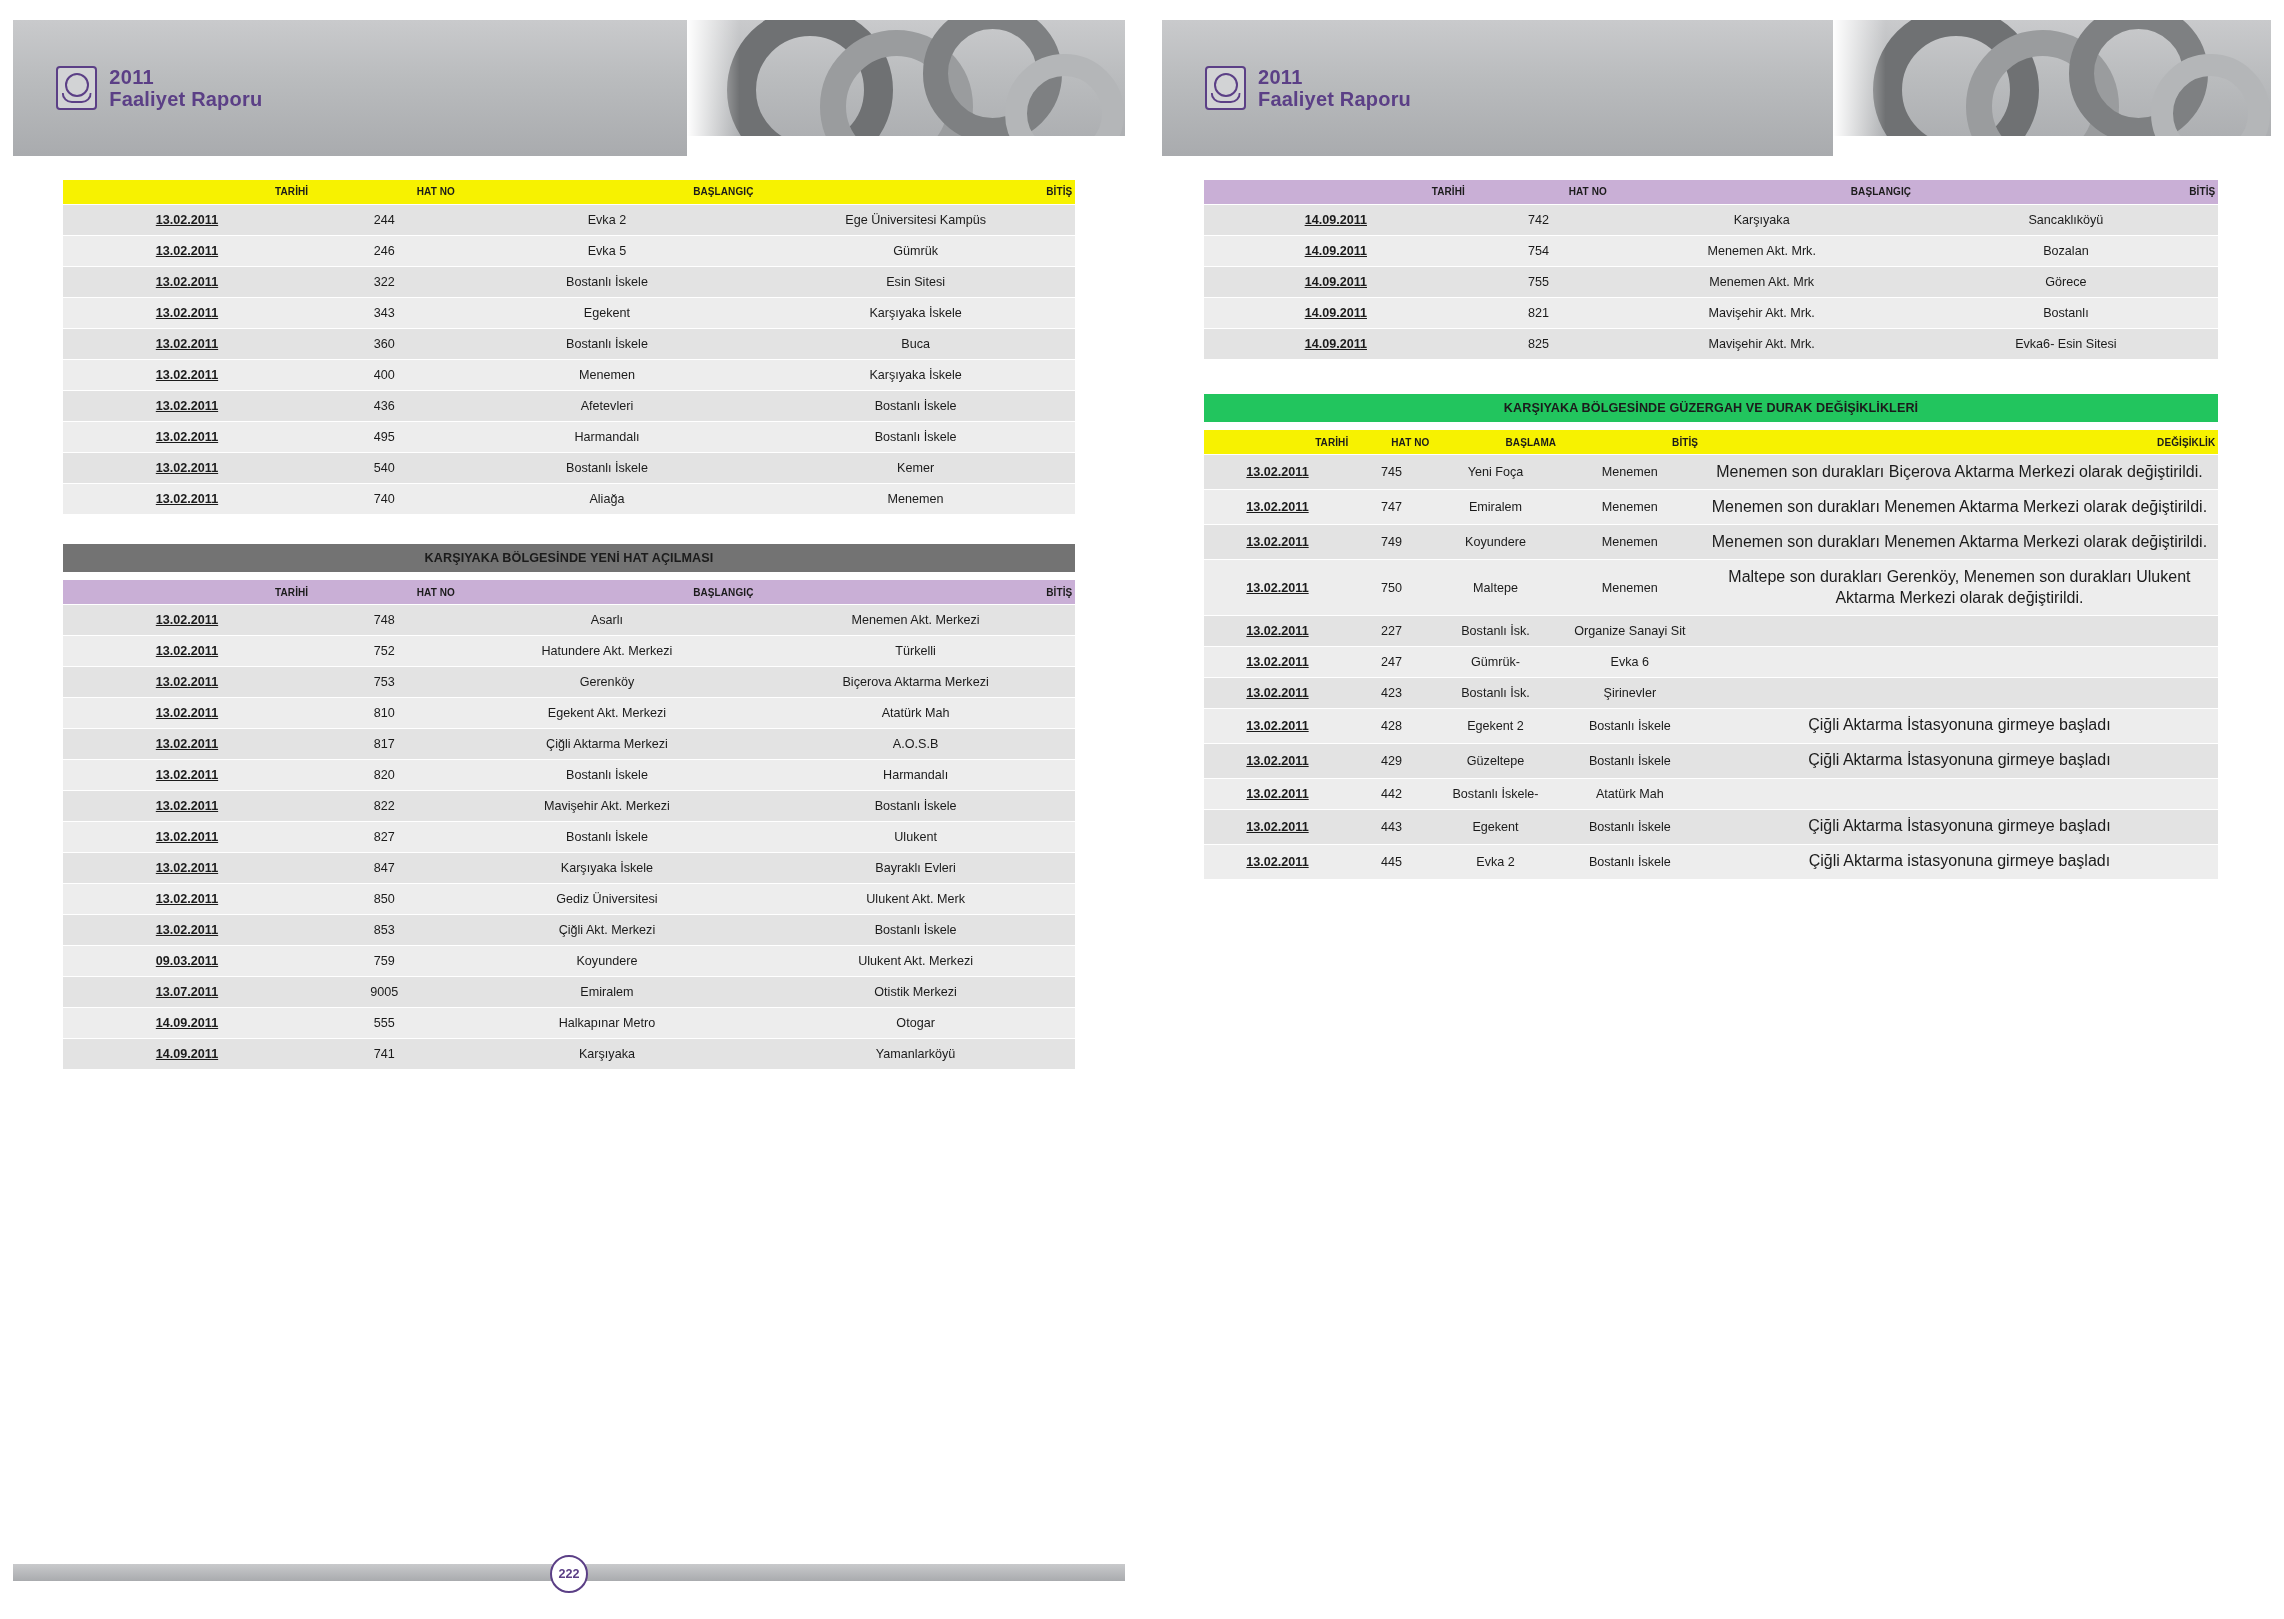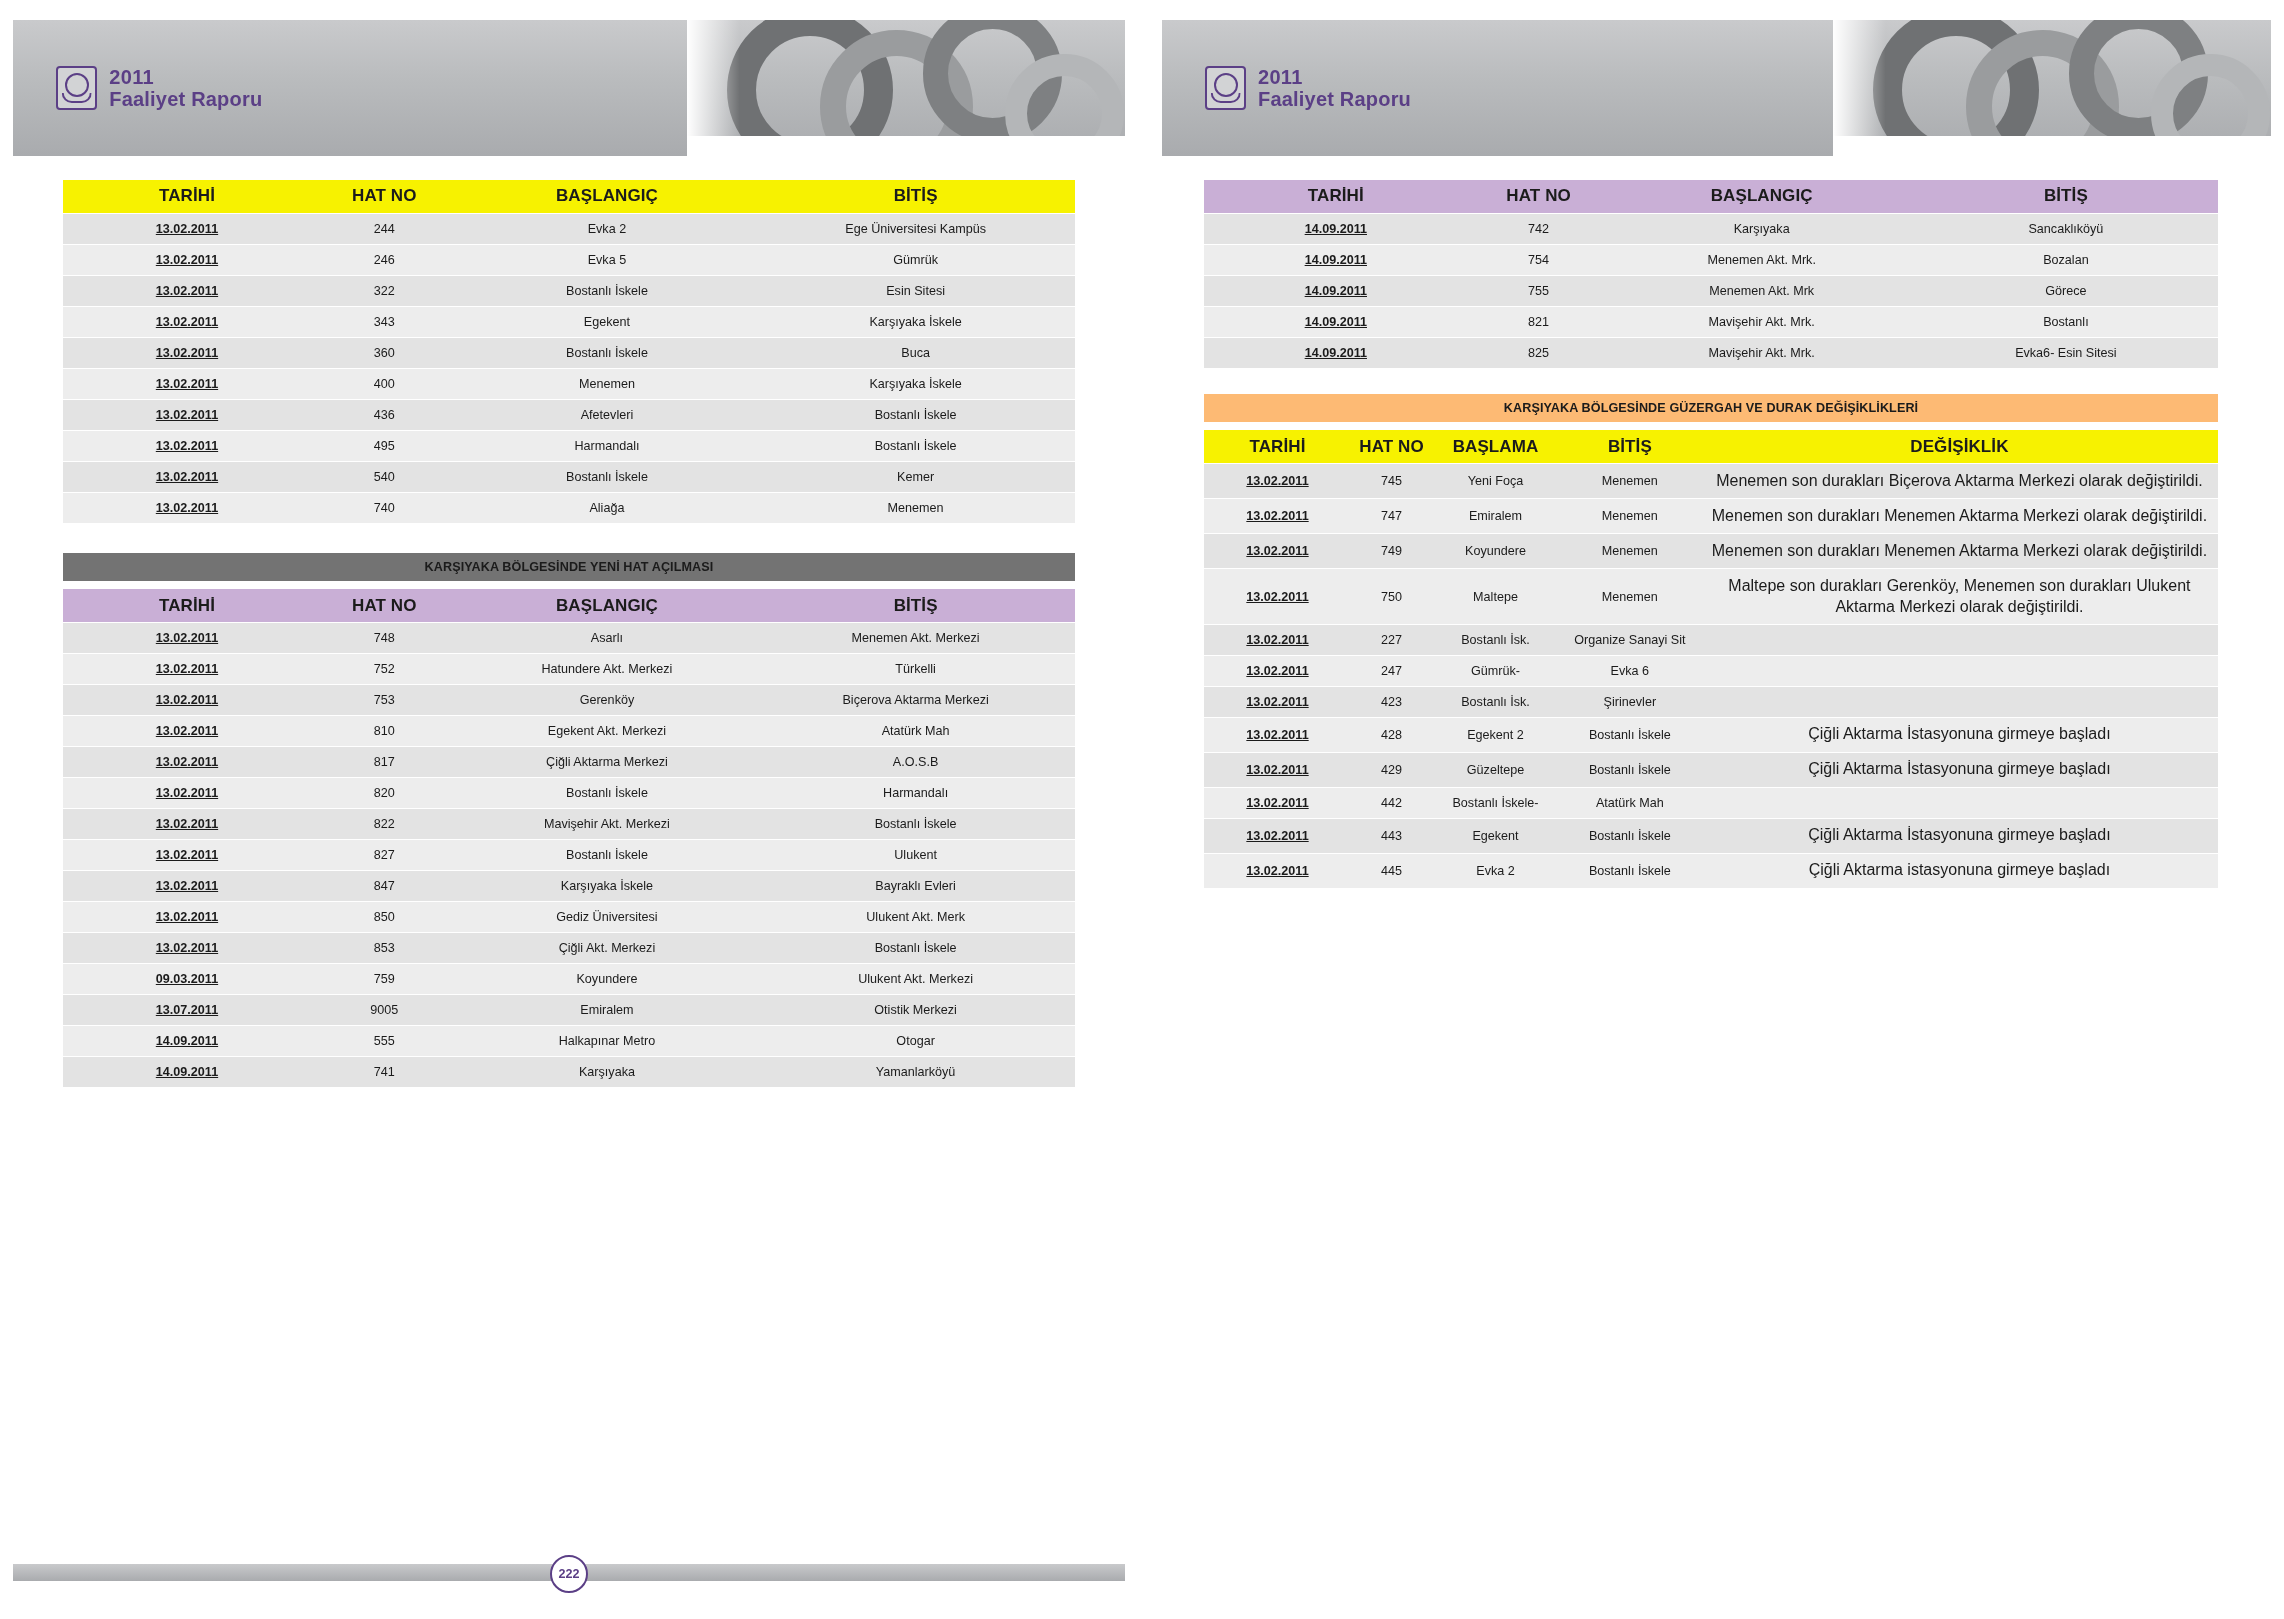--- a/index.html
+++ b/index.html
@@ -107,25 +107,25 @@
   .page.right .content { padding: 0 66px 0 58px; }
 
   table.tbl {
     border-collapse: separate;
     border-spacing: 0 1.3px;
     width: 100%;
     margin-top: 22.6px;
   }
   table.tbl.tight { margin-top: 6.6px; }
   table.tbl th {
-    font-size: 17px;
+    font-size: 10px;
     font-weight: bold;
     color: #1b1b1b;
     padding: 6.6px 2.7px;
-    text-align: center;
+    text-align: right;
     letter-spacing: 0.1px;
   }
   table.tbl td {
     font-size: 12.6px;
     color: #1b1b1b;
     padding: 8px 4px;
     text-align: center;
     background: #e3e3e3;
   }
   table.tbl td.date {
@@ -140,21 +140,21 @@
   .band {
     background: #737373;
     color: #1b1b1b;
     font-size: 12.6px;
     font-weight: bold;
     text-align: center;
     padding: 7.3px 0;
     margin-top: 29px;
     letter-spacing: 0.1px;
   }
-  .band.yellow { background: #fdba74; margin-top: 25px; }
+  .band.yellow { background: #22c55e; margin-top: 34px; }
 
   
   .cw-a col.c1 { width: 24.5%; }
   .cw-a col.c2 { width: 14.5%; }
   .cw-a col.c3 { width: 29.5%; }
   .cw-a col.c4 { width: 31.5%; }
 
   
   .cw-b col.c1 { width: 26%; }
   .cw-b col.c2 { width: 14%; }

